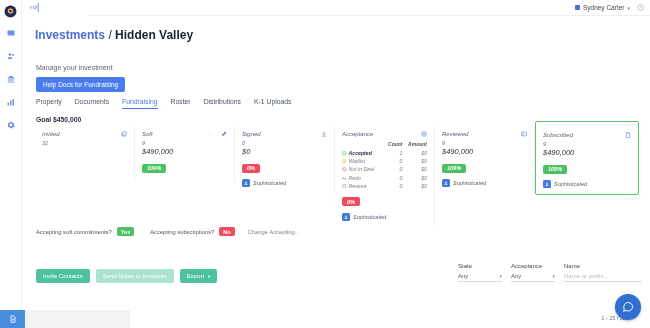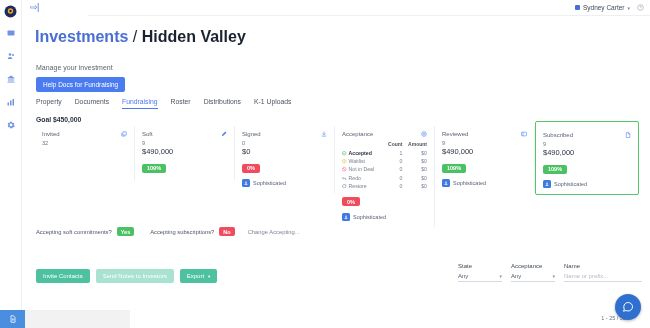--- a/index.html
+++ b/index.html
@@ -48,21 +48,21 @@
   #divider {
     position: absolute; left: 88px; top: 15px; right: 0; height: 1px;
     background: #eceff3;
   }
 
   
   #page { position: absolute; left: 22px; top: 15px; right: 0; bottom: 0; }
 
   #crumb {
     position: absolute; left: 13px; top: 13px;
-    font-size: 16px; font-weight: 700; color: #1c2330; white-space: nowrap; text-align: right;
+    font-size: 12px; font-weight: 700; color: #1c2330; white-space: nowrap; text-align: right;
   }
   #crumb .link { color: #4a6fd4; }
   #crumb .sep { color: #1c2330; font-weight: 400; }
 
   #subtitle {
     position: absolute; left: 14px; top: 49px;
     font-size: 7px; color: #5d6674;
   }
 
   #help-docs {
@@ -83,21 +83,21 @@
   .tab.active { color: #4a7cf0; border-bottom-color: #4a7cf0; }
 
   #goal {
     position: absolute; left: 14px; top: 101px;
     font-size: 6.8px; font-weight: 700; color: #2b3240;
   }
 
   
   #board {
     position: absolute; left: 13px; top: 111px; right: 4px; height: 80px;
-    display: flex; align-items: flex-start;
+    display: flex; align-items: flex-start; font-style: italic;
   }
   .col {
     position: relative; flex: 0 0 100px; min-height: 55px;
     border-right: 1px solid #edeff3; padding: 5px 7px 6px 7px;
   }
   .col.last { border-right: none; }
   .col.tall { min-height: 78px; }
   .col.highlight {
     border: 1.5px solid #52c868; border-radius: 2px;
     flex: 0 0 104px; min-height: 66px; margin-top: -5px; padding-top: 10px;

